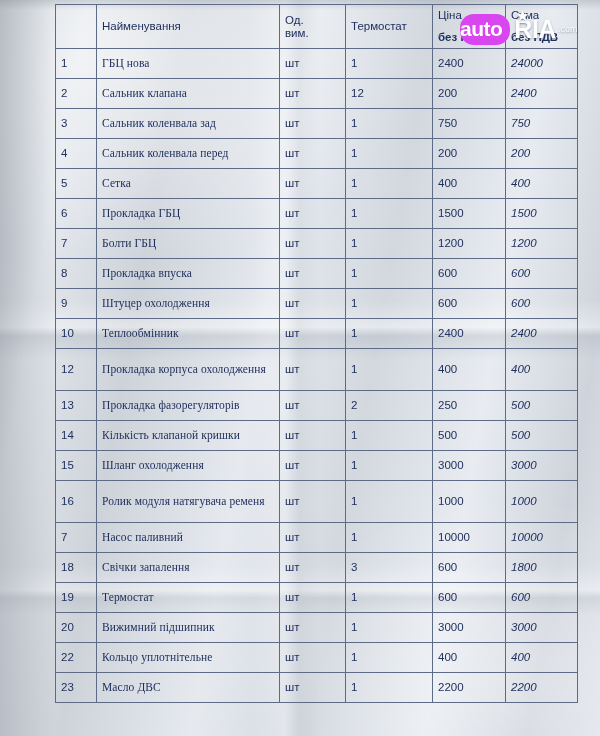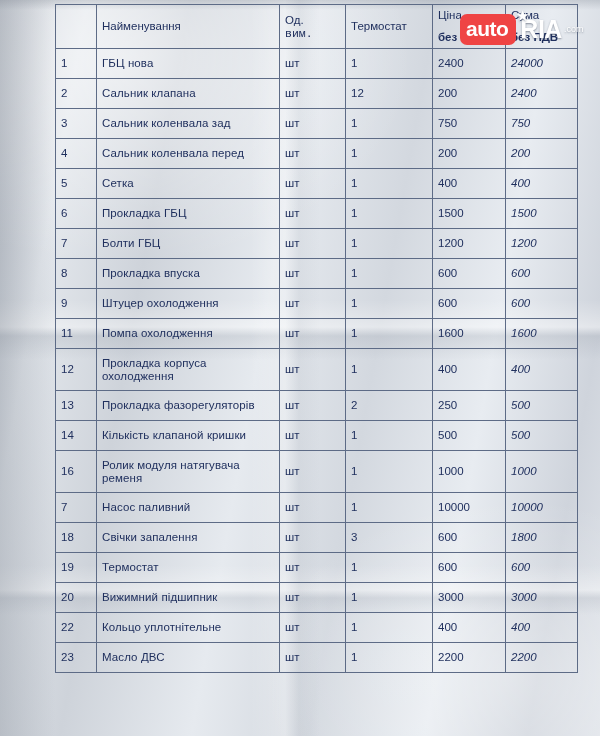--- a/index.html
+++ b/index.html
@@ -75,35 +75,34 @@
     text-align: left;
     color: #20305e;
   }
   thead th {
     font-weight: bold;
     font-size: 12px;
     color: #16244d;
     height: 22px;
   }
   .col-idx { width: 30px; text-align: center; font-weight: bold; font-size: 12px; }
-  .col-name { width: 172px; }
+  .col-name { width: 172px; font-family: Liberation Serif, serif; }
   .col-unit { width: 55px; }
   .col-qty { width: 76px; font-weight: bold; }
   .col-price { width: 62px; font-weight: bold; }
   .col-sum { width: 61px; font-weight: bold; font-style: italic; }
 
   thead .hdr-name { width: 172px; border-radius: 17px; }
   thead .hdr-unit { width: 55px; }
   thead .hdr-qty { width: 76px; }
   thead .hdr-price { width: 62px; }
   thead .hdr-sum { width: 61px; }
 
   .hdr-unit-line2 {
     display: block;
-    font-family: Liberation Mono, monospace;
   }
   .hdr-sub {
     display: block;
     margin-top: 9px;
     font-weight: bold;
   }
   tbody tr { height: 30px; }
   tbody td.name-cell { font-size: 11.5px; letter-spacing: 0.1px; }
   .two-line { line-height: 1.35; }
 
@@ -117,26 +116,26 @@
     position: absolute;
     right: 8px;
     top: 6px;
     width: 132px;
     height: 46px;
     display: flex;
     align-items: center;
     pointer-events: none;
   }
   #wm-auto {
-    background: #ef4444;
+    background: #d946ef;
     color: #fff;
     font-size: 21px;
     font-weight: bold;
-    padding: 3px 8px 4px 6px;
-    border-radius: 7px;
+    padding: 3px 8px 4px 0;
+    border-radius: 14px;
     letter-spacing: -0.5px;
     font-family: "Liberation Sans", sans-serif;
   }
   #wm-ria {
     color: #ffffff;
     font-size: 25px;
     font-weight: bold;
     margin-left: 4px;
     text-shadow: 0 1px 2px rgba(60,70,90,0.55);
     letter-spacing: -0.5px;
@@ -259,26 +258,26 @@
         </tr>
         <tr class="fade-2">
           <td class="col-idx">9</td>
           <td class="col-name name-cell">Штуцер охолодження</td>
           <td class="col-unit">шт</td>
           <td class="col-qty">1</td>
           <td class="col-price">600</td>
           <td class="col-sum">600</td>
         </tr>
         <tr>
-          <td class="col-idx">11</td>
-          <td class="col-name name-cell">Помпа охолодження</td>
-          <td class="col-unit">шт</td>
-          <td class="col-qty">1</td>
-          <td class="col-price">1600</td>
-          <td class="col-sum">1600</td>
+          <td class="col-idx">10</td>
+          <td class="col-name name-cell">Теплообмінник</td>
+          <td class="col-unit">шт</td>
+          <td class="col-qty">1</td>
+          <td class="col-price">2400</td>
+          <td class="col-sum">2400</td>
         </tr>
         <tr style="height: 42px;">
           <td class="col-idx">12</td>
           <td class="col-name name-cell two-line">Прокладка корпуса охолодження</td>
           <td class="col-unit">шт</td>
           <td class="col-qty">1</td>
           <td class="col-price">400</td>
           <td class="col-sum">400</td>
         </tr>
         <tr class="fade-1">
@@ -289,20 +288,28 @@
           <td class="col-price">250</td>
           <td class="col-sum">500</td>
         </tr>
         <tr>
           <td class="col-idx">14</td>
           <td class="col-name name-cell">Кількість клапаной кришки</td>
           <td class="col-unit">шт</td>
           <td class="col-qty">1</td>
           <td class="col-price">500</td>
           <td class="col-sum">500</td>
+        </tr>
+        <tr>
+          <td class="col-idx">15</td>
+          <td class="col-name name-cell">Шланг охолодження</td>
+          <td class="col-unit">шт</td>
+          <td class="col-qty">1</td>
+          <td class="col-price">3000</td>
+          <td class="col-sum">3000</td>
         </tr>
         <tr class="fade-1" style="height: 42px;">
           <td class="col-idx">16</td>
           <td class="col-name name-cell two-line">Ролик модуля натягувача ременя</td>
           <td class="col-unit">шт</td>
           <td class="col-qty">1</td>
           <td class="col-price">1000</td>
           <td class="col-sum">1000</td>
         </tr>
         <tr class="fade-2">

